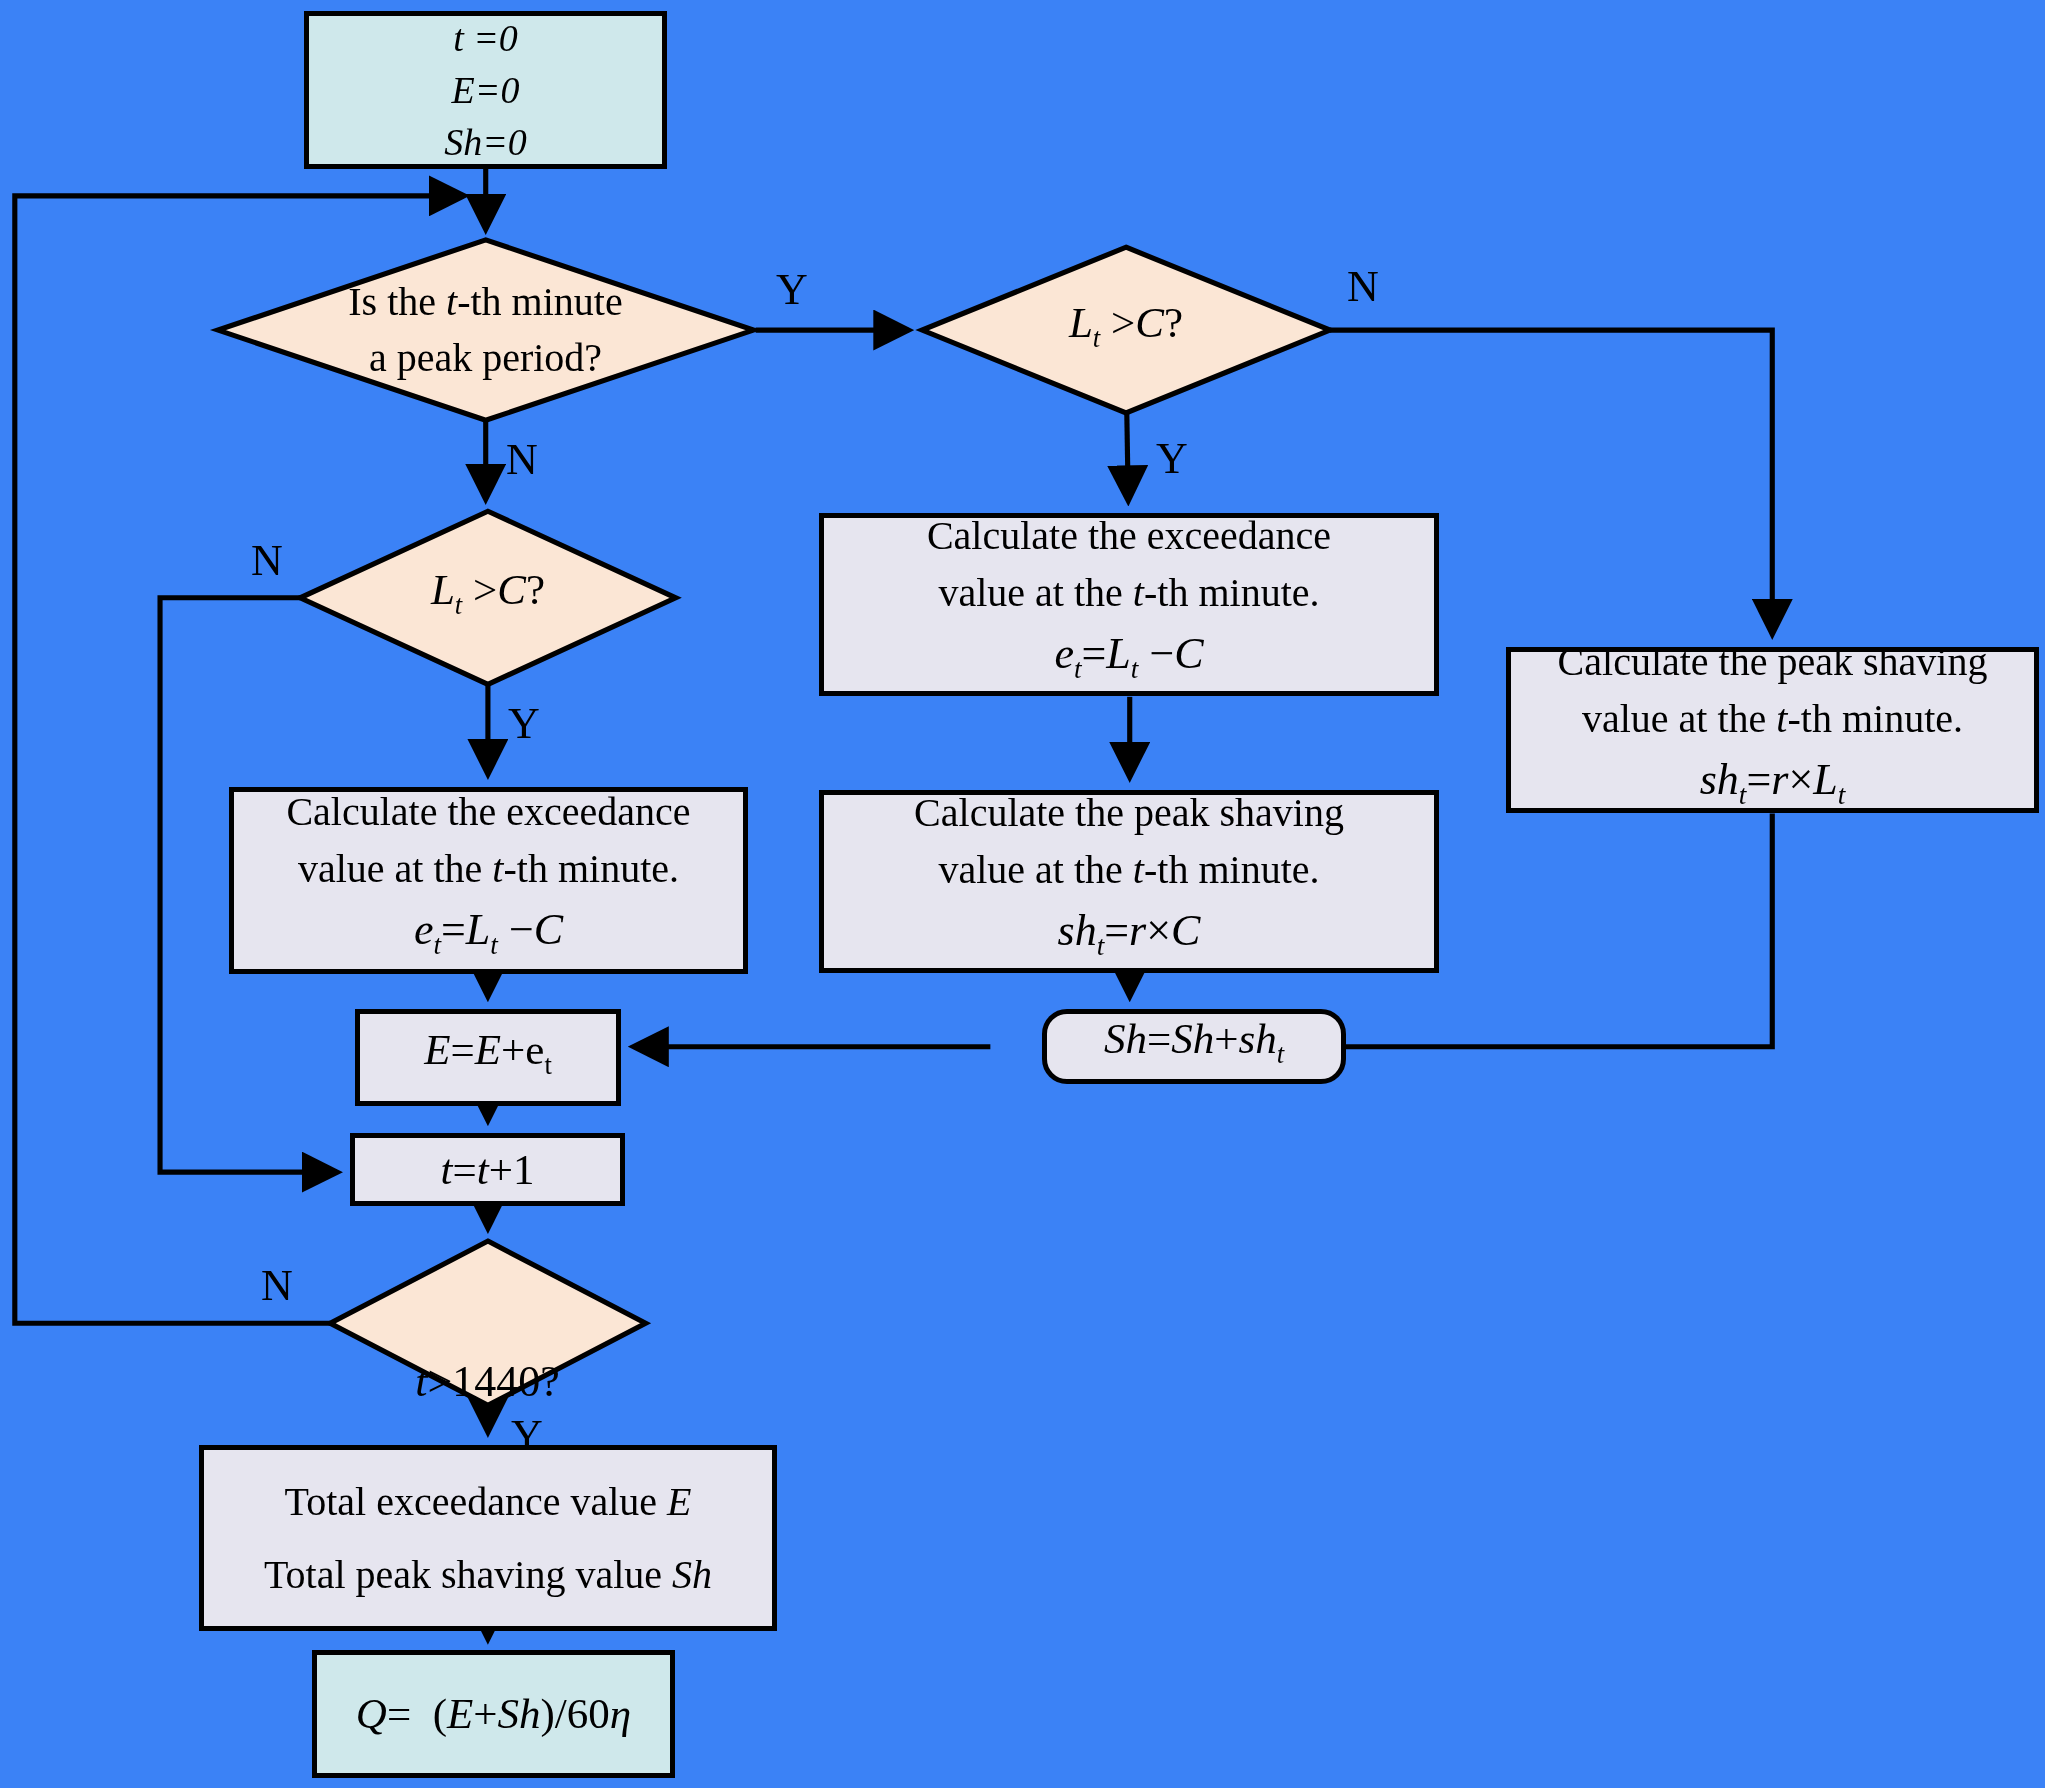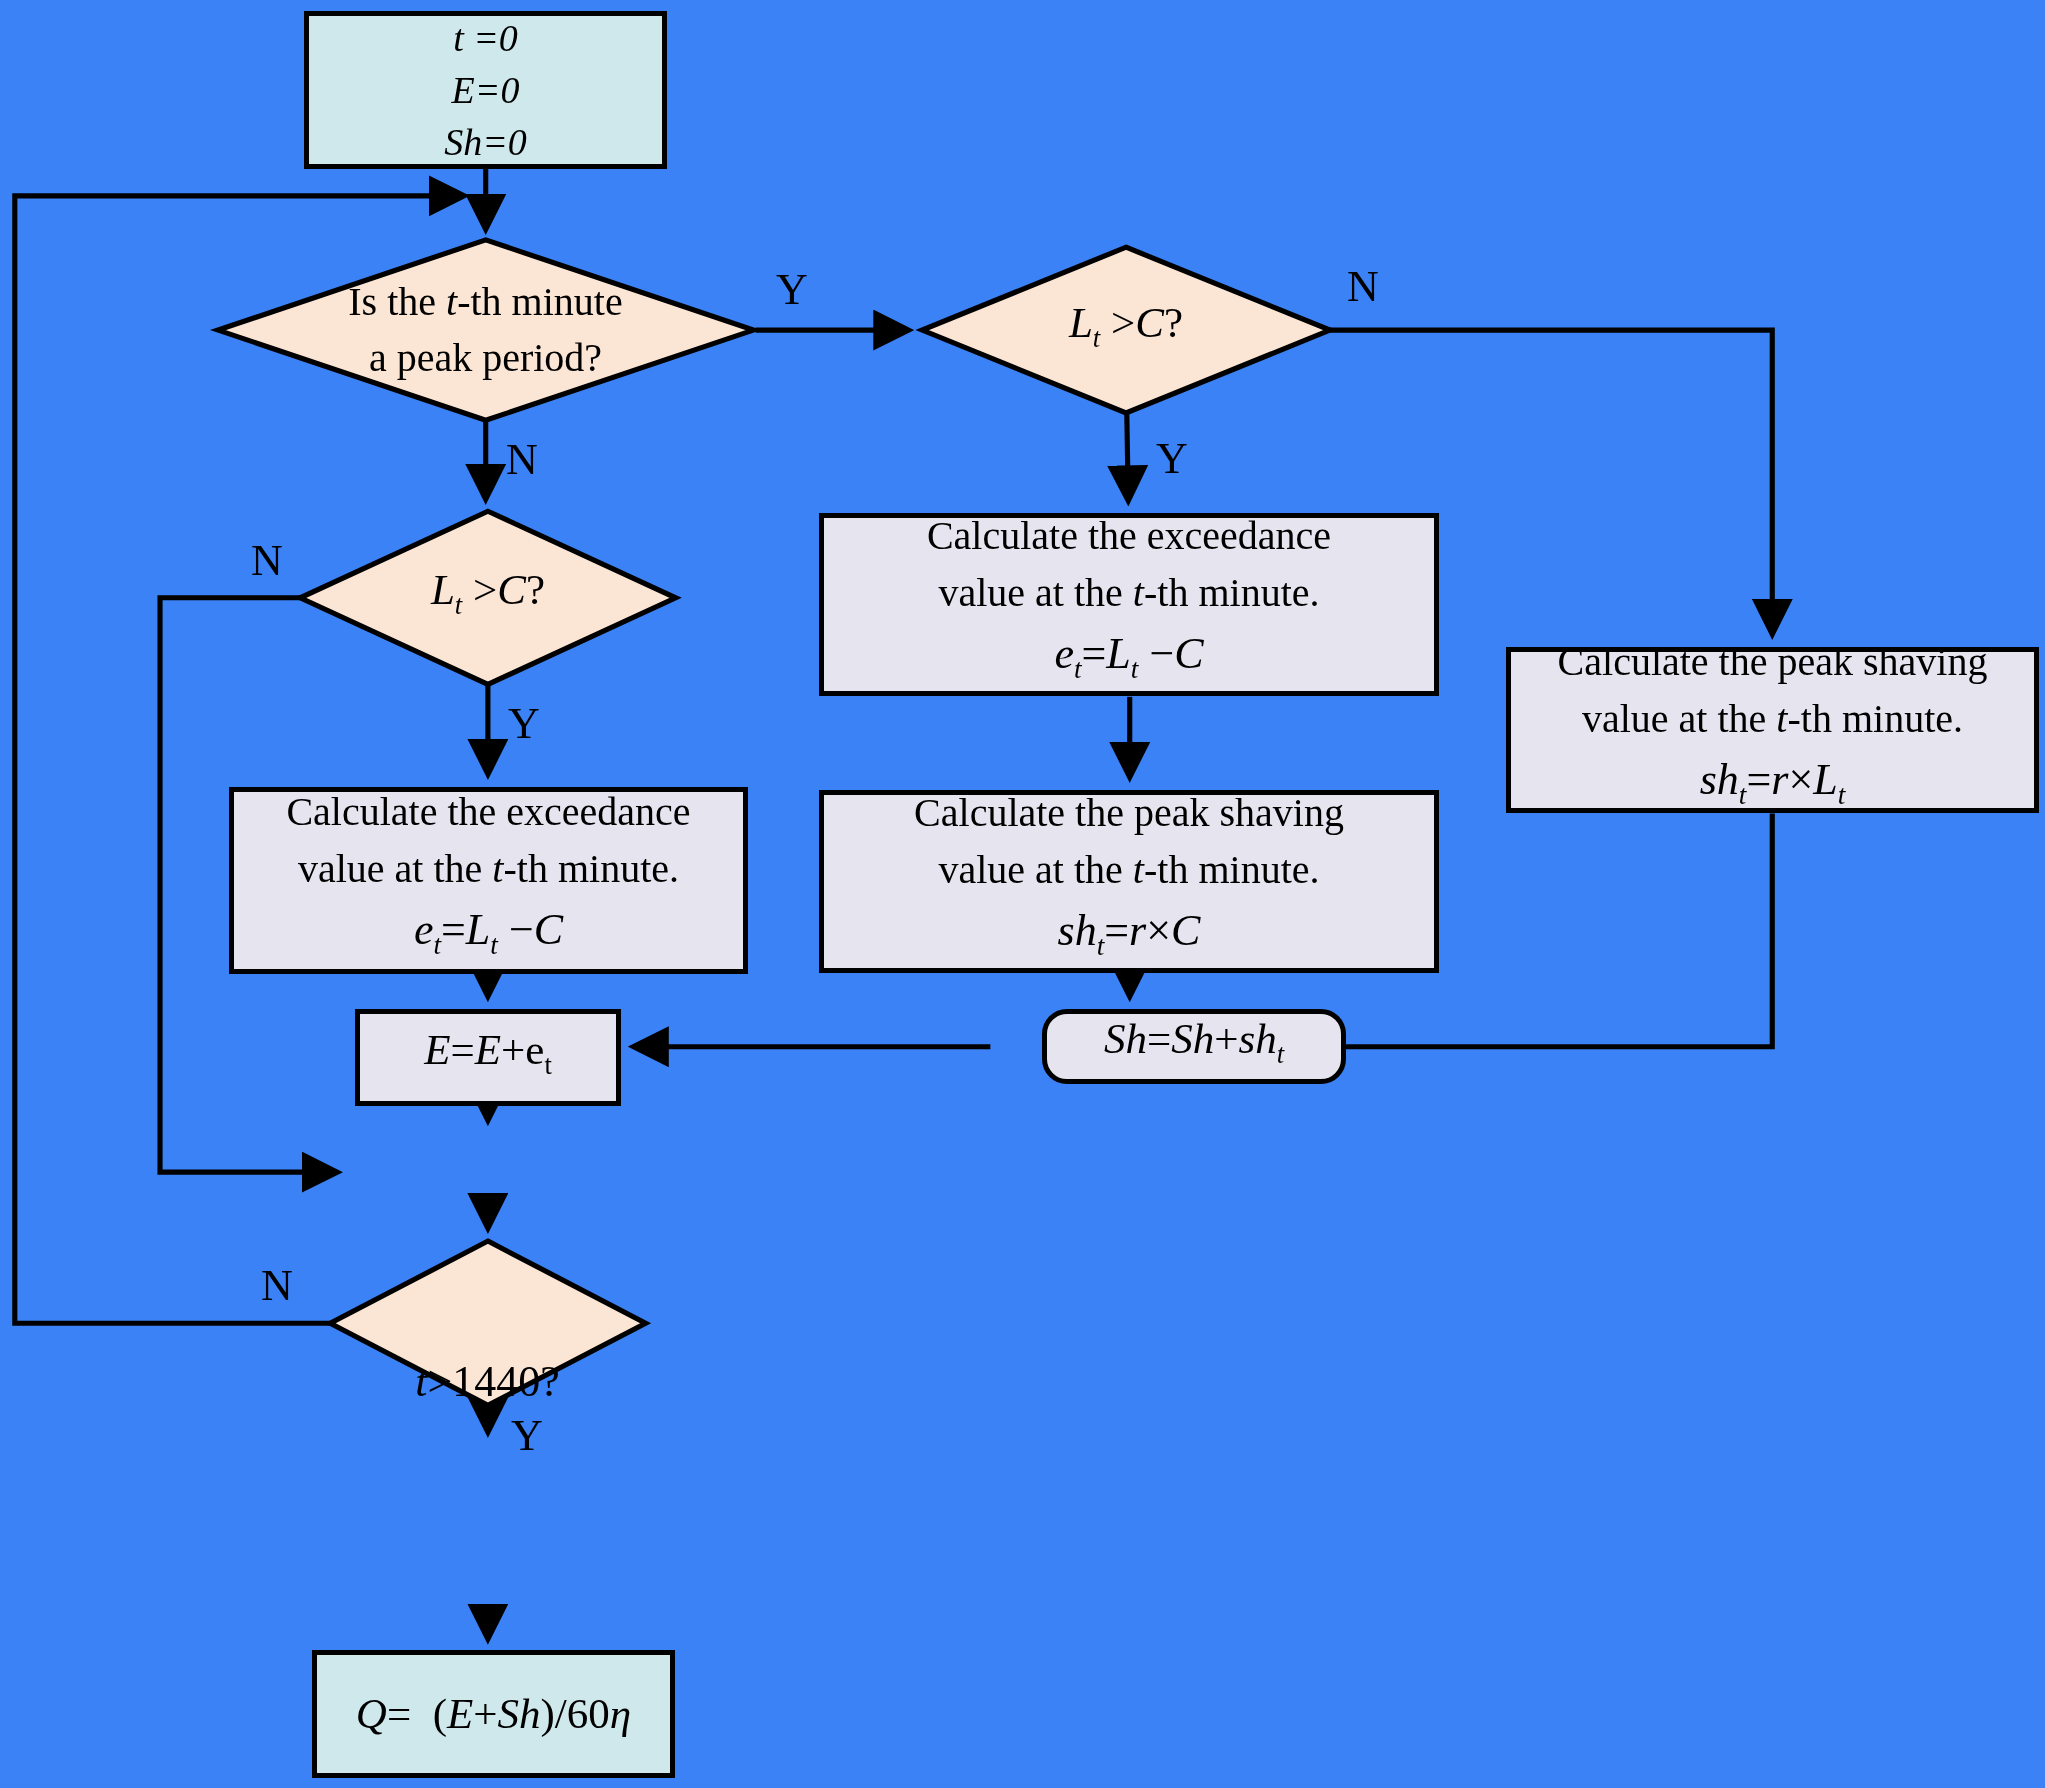--- a/index.html
+++ b/index.html
@@ -96,21 +96,28 @@
   </div>
 
   <div class="node process fs-small" style="left:355px;top:1009px;width:266px;height:97px;">
     <div class="line"><span class="it">E</span><span>=</span><span class="it">E</span><span>+e</span><sub>t</sub></div>
   </div>
 
   <div class="node process fs-small" style="left:1042px;top:1009px;width:304px;height:75px;border-radius:25px;">
     <div class="line"><span class="it">Sh</span><span>=</span><span class="it">Sh</span><span>+</span><span class="it">sh</span><sub class="it">t</sub></div>
   </div>
 
+  <div class="node process fs-small" style="left:350px;top:1133px;width:275px;height:73px;">
+    <div class="line"><span class="it">t</span><span>=</span><span class="it">t</span><span>+1</span></div>
+  </div>
 
+  <div class="node process fs-total" style="left:199px;top:1445px;width:578px;height:186px;">
+    <div class="line"><span>Total exceedance value </span><span class="it">E</span></div>
+    <div class="line"><span>Total peak shaving value </span><span class="it">Sh</span></div>
+  </div>
 
   <div class="node terminal fs-q" style="left:312px;top:1650px;width:363px;height:128px;">
     <div class="line"><span class="it">Q</span><span>=  (</span><span class="it">E</span><span>+</span><span class="it">Sh</span><span>)/60</span><span class="it">η</span></div>
   </div>
 
   <div class="dtext fs-d1" style="left:218px;top:240px;width:535px;height:180px;">
     <div class="line"><span>Is the </span><span class="it">t</span><span>-th minute</span></div>
     <div class="line"><span>a peak period?</span></div>
   </div>
 

